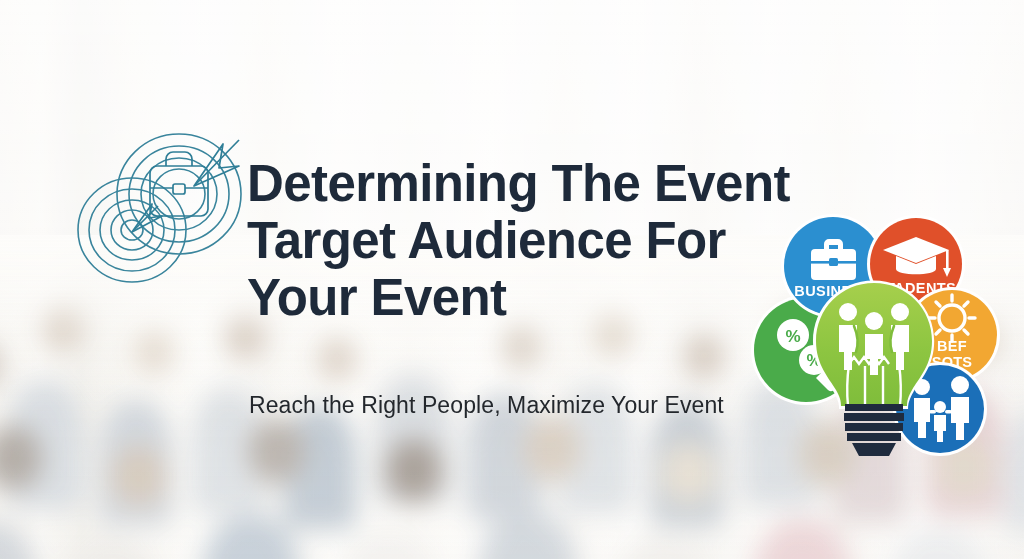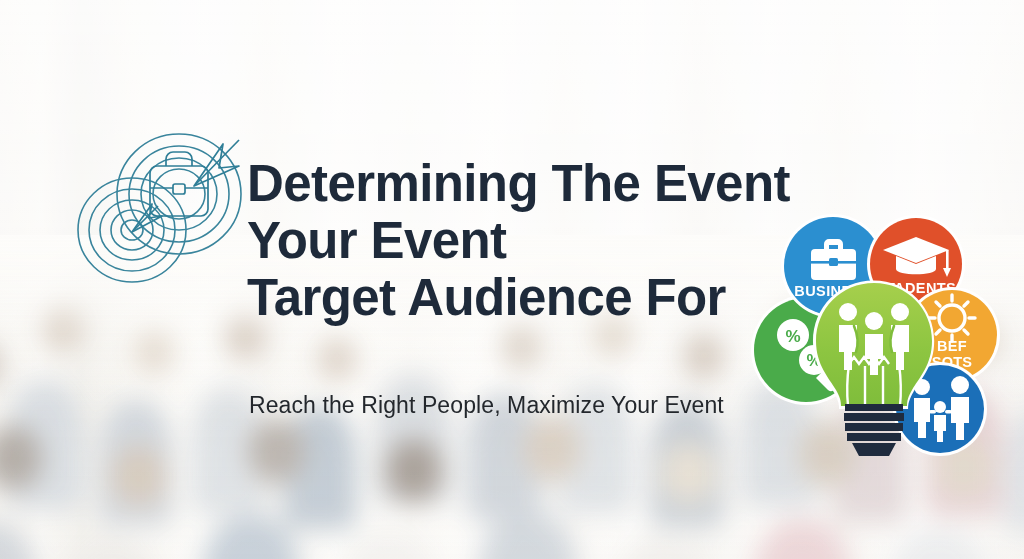--- a/index.html
+++ b/index.html
@@ -223,22 +223,22 @@
 
       <g fill="none" stroke="#2f7e97" stroke-width="1.7" stroke-linejoin="round">
         <path d="M82 84 L58 108"></path>
         <path d="M56 110 L76 82 L73 96 L86 94 Z"></path>
       </g>
     </svg>
   </div>
 
   <div class="headline">
     <div class="line">Determining The Event</div>
+    <div class="line">Target Audience For</div>
     <div class="line">Your Event</div>
-    <div class="line">Target Audience For</div>
   </div>
 
   <div class="subtitle">Reach the Right People, Maximize Your Event</div>
 
   <div class="infographic">
     <svg viewBox="0 0 262 258" width="262" height="258">
       <defs>
         <linearGradient id="bulbGrad" x1="0" y1="0" x2="0" y2="1">
           <stop offset="0%" stop-color="#a6cf4c"></stop>
           <stop offset="55%" stop-color="#8dc541"></stop>

